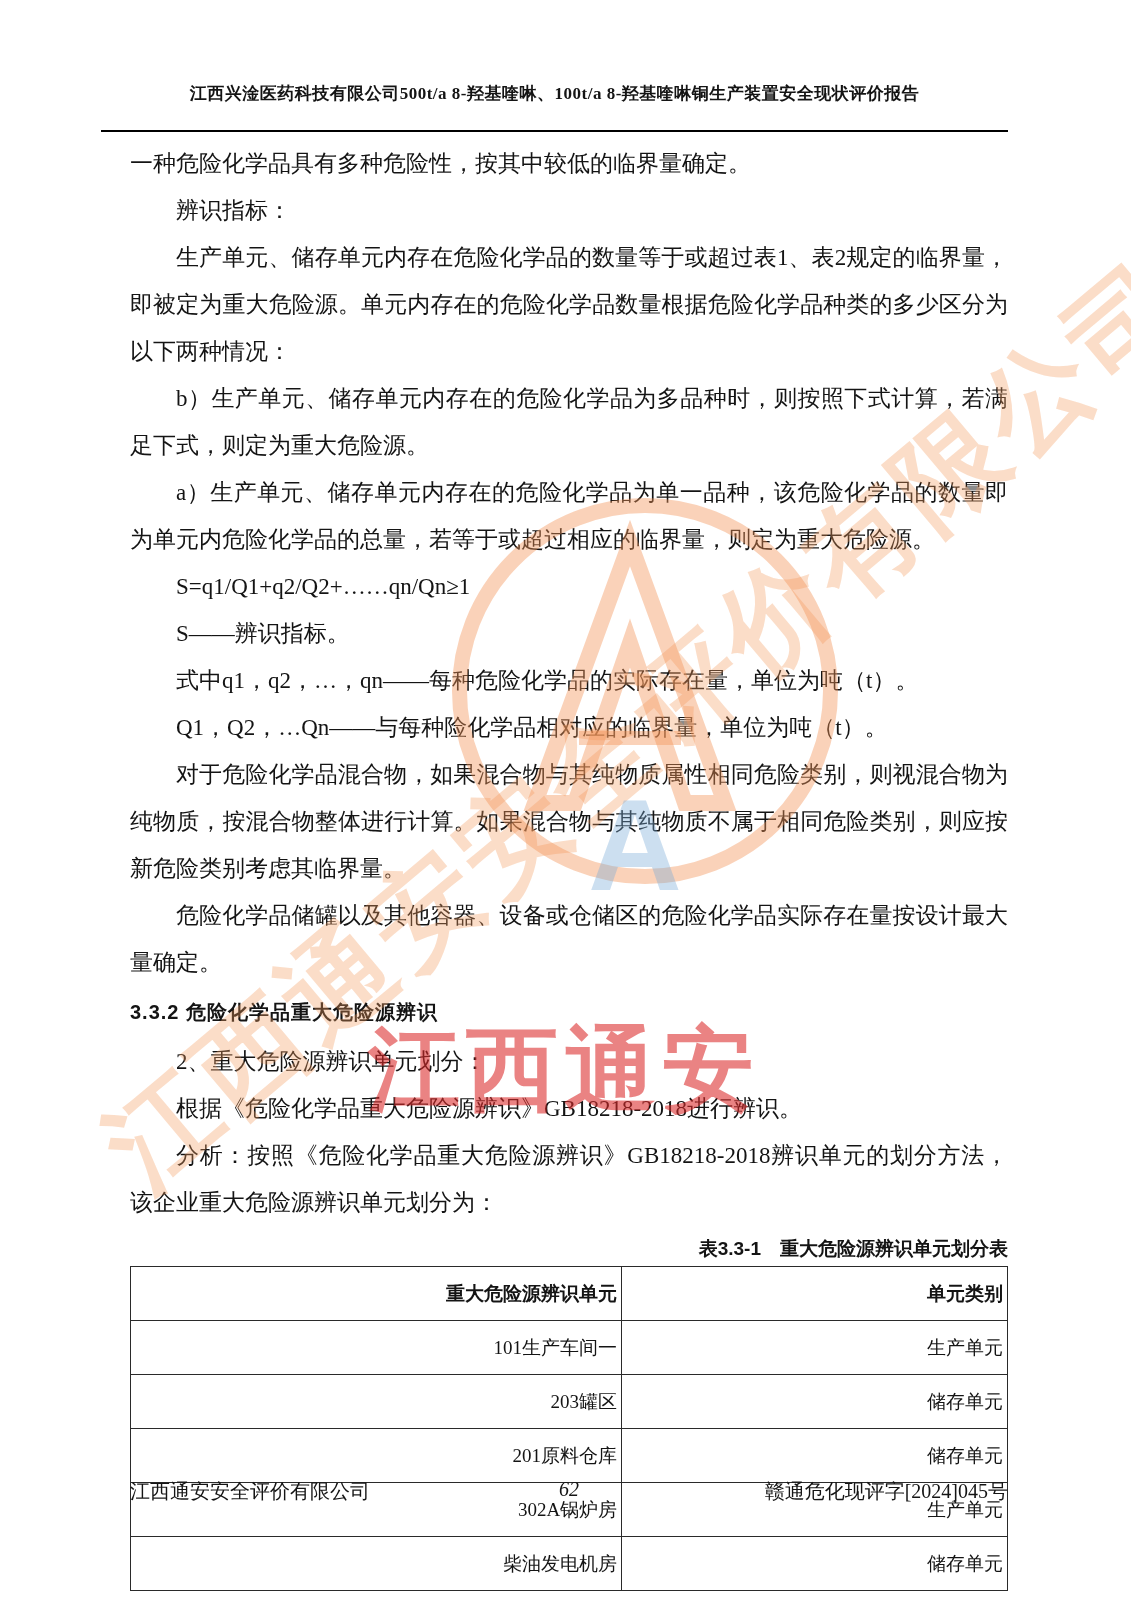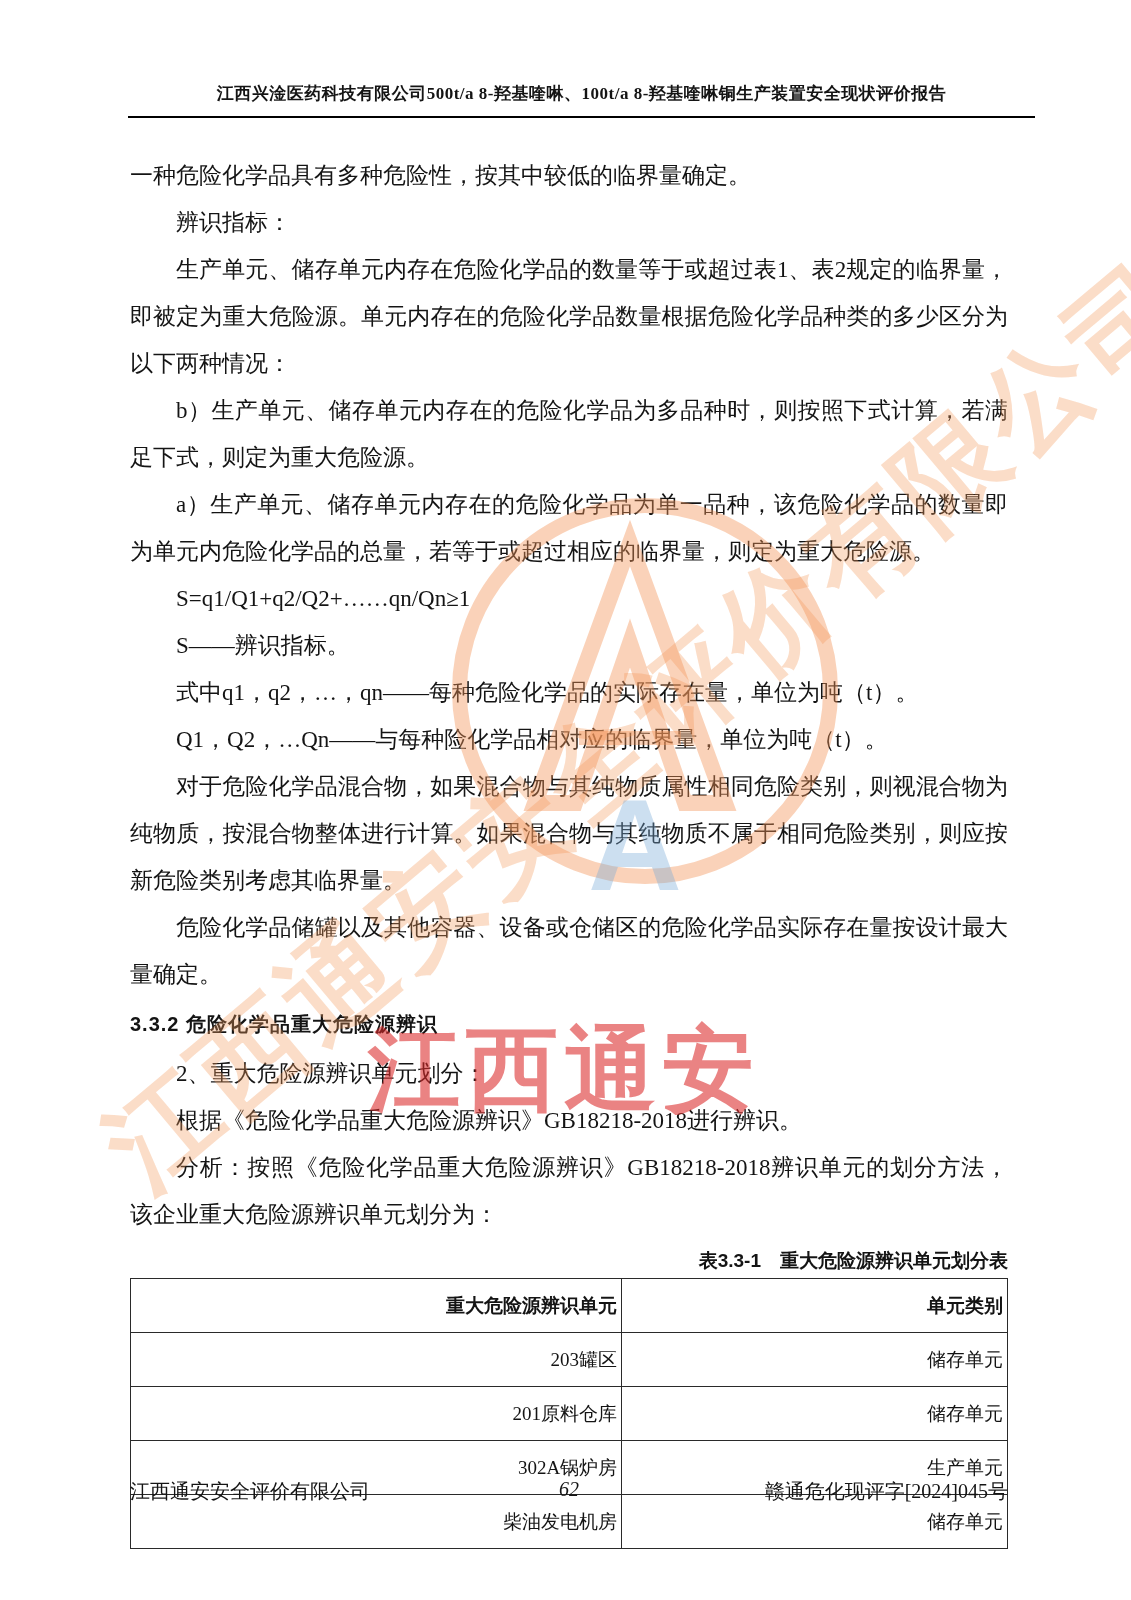--- a/index.html
+++ b/index.html
@@ -3,27 +3,27 @@
 <meta charset="utf-8">
 <style>
   html,body{margin:0;padding:0;background:#9a9a9a;}
   .page{
     position:relative;width:1131px;height:1600px;margin:0 auto;
     background:#ffffff;overflow:hidden;
     font-family:"Liberation Serif","DejaVu Serif",serif;color:#141414;
   }
   
   .header{
-    position:absolute;top:82px;left:128px;width:907px;
+    position:absolute;top:82px;left:101px;width:907px;
     text-align:center;font-size:17px;font-weight:bold;letter-spacing:0.5px;
-    padding-bottom:11px;border-bottom:2.5px solid #000;
+    padding-bottom:25px;border-bottom:2.5px solid #000;
   }
   
   .content{
-    position:absolute;top:152px;left:130px;width:878px;
+    position:absolute;top:140px;left:130px;width:878px;
     font-size:23px;line-height:47px;z-index:1;
   }
   .content p{margin:0;text-align:justify;}
   .indent{text-indent:2em;}
   .heading{
     font-family:"Liberation Sans","DejaVu Sans",sans-serif;
     font-weight:bold;font-size:20px;line-height:52px;letter-spacing:1px;
   }
   
   .table-caption{
@@ -115,20 +115,24 @@
       <colgroup>
           <col class="c1">
           <col class="c2">
         </colgroup>
       <tbody>
         <tr class="head">
           <td>重大危险源辨识单元</td>
           <td>单元类别</td>
         </tr>
         <tr>
+          <td>101生产车间一</td>
+          <td>生产单元</td>
+        </tr>
+        <tr>
           <td>203罐区</td>
           <td>储存单元</td>
         </tr>
         <tr>
           <td>201原料仓库</td>
           <td>储存单元</td>
         </tr>
         <tr>
           <td>302A锅炉房</td>
           <td>生产单元</td>

